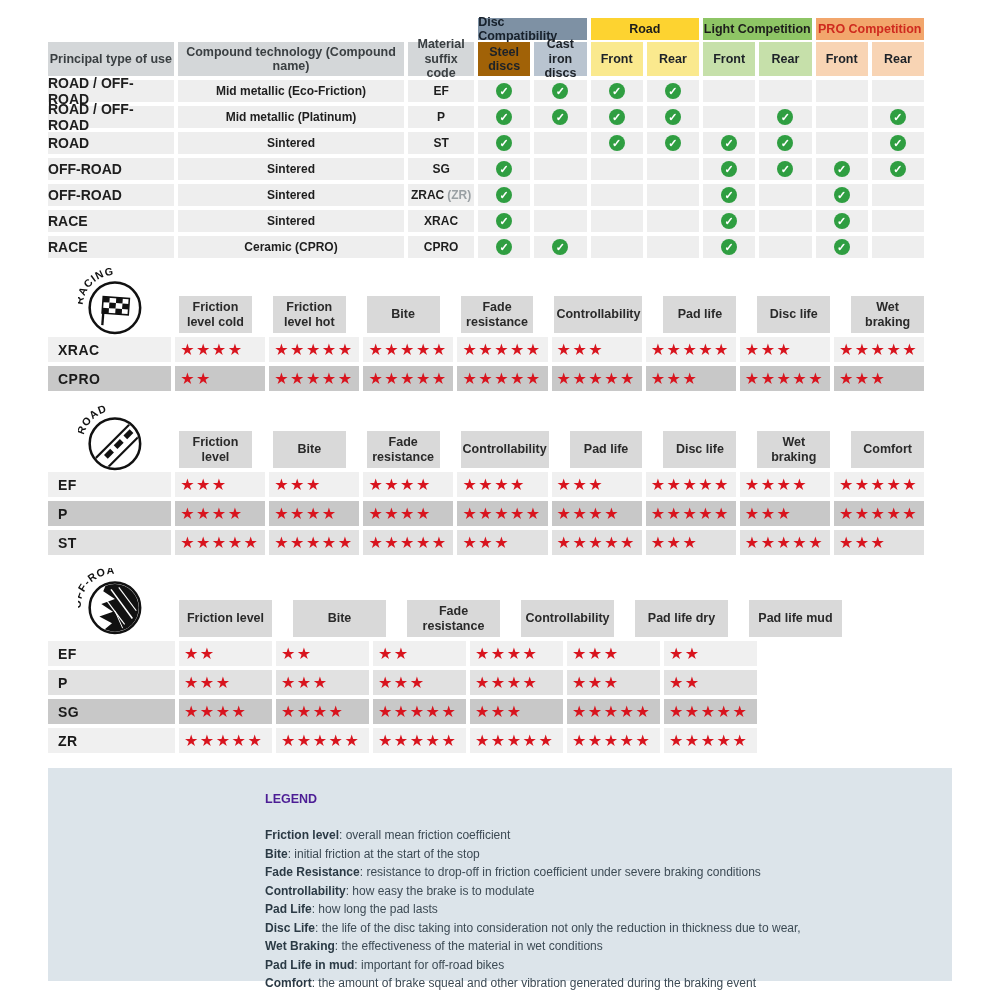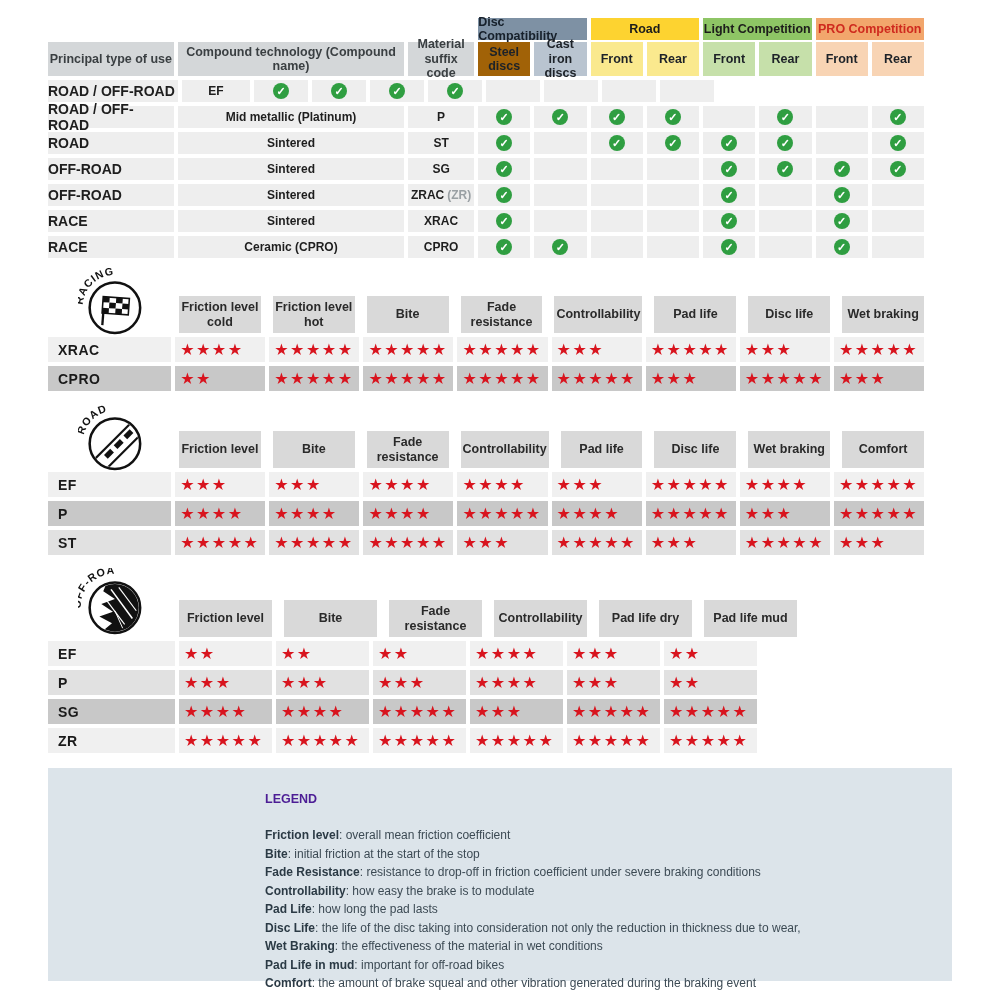--- a/index.html
+++ b/index.html
@@ -27,21 +27,21 @@
           justify-content:center; font-size:12px; font-weight:bold; color:#1e1e1e; }
   .cell.c-use { justify-content:flex-start; font-size:14px; }
   .suffix { color:#9aa0a4; margin-left:3px; }
   .checkdot { width:16px; height:16px; border-radius:50%; background:#2f9e41; color:#fff;
               font-size:11px; font-weight:bold; display:flex; align-items:center;
               justify-content:center; line-height:1; }
 
   
   .sect { position:relative; margin-left:48px; }
   .sect-icon { position:absolute; left:30px; width:68px; height:68px; }
-  .sect-headers { display:flex; gap:12px; margin-left:131px; }
+  .sect-headers { display:flex; gap:21px; margin-left:131px; }
   .sect-hdr { width:93px; height:37px; background:#d9d9d9; color:#2a2a2a;
               font-size:12.5px; font-weight:bold; display:flex; align-items:center;
               justify-content:center; text-align:center; line-height:1.15; padding:0 2px; }
   .sect-row { display:flex; gap:4px; margin-top:4px; }
   .sect-label { width:127px; height:25px; padding-left:10px; display:flex; align-items:center;
                 font-size:14px; font-weight:bold; color:#1a1a1a; letter-spacing:.5px; }
   .sect-cell { width:93px; height:25px; display:flex; align-items:center; padding-left:5px;
                color:#d8141e; font-size:16px; letter-spacing:1.5px; white-space:nowrap;
                overflow:hidden; }
   .shade-light  .sect-label, .shade-light  .sect-cell { background:#f0f0f0; }
@@ -85,20 +85,21 @@
         <div class="hdr c-chk" style="background: rgb(250, 233, 142); color: rgb(29, 34, 40);">Front</div>
         <div class="hdr c-chk" style="background: rgb(250, 233, 142); color: rgb(29, 34, 40);">Rear</div>
         <div class="hdr c-chk" style="background: rgb(198, 224, 170); color: rgb(29, 34, 40);">Front</div>
         <div class="hdr c-chk" style="background: rgb(198, 224, 170); color: rgb(29, 34, 40);">Rear</div>
         <div class="hdr c-chk" style="background: rgb(248, 212, 180); color: rgb(29, 34, 40);">Front</div>
         <div class="hdr c-chk" style="background: rgb(248, 212, 180); color: rgb(29, 34, 40);">Rear</div>
       </div>
     <div>
         <div class="frow compat-row">
           <div class="cell c-use">ROAD / OFF-ROAD</div>
+          <div class="cell c-comp">Mid metallic (Eco-Friction)</div>
           <div class="cell c-code">EF</div>
           <div class="cell c-chk">
             <div class="checkdot">✓</div>
           </div>
           <div class="cell c-chk">
             <div class="checkdot">✓</div>
           </div>
           <div class="cell c-chk">
             <div class="checkdot">✓</div>
           </div>

